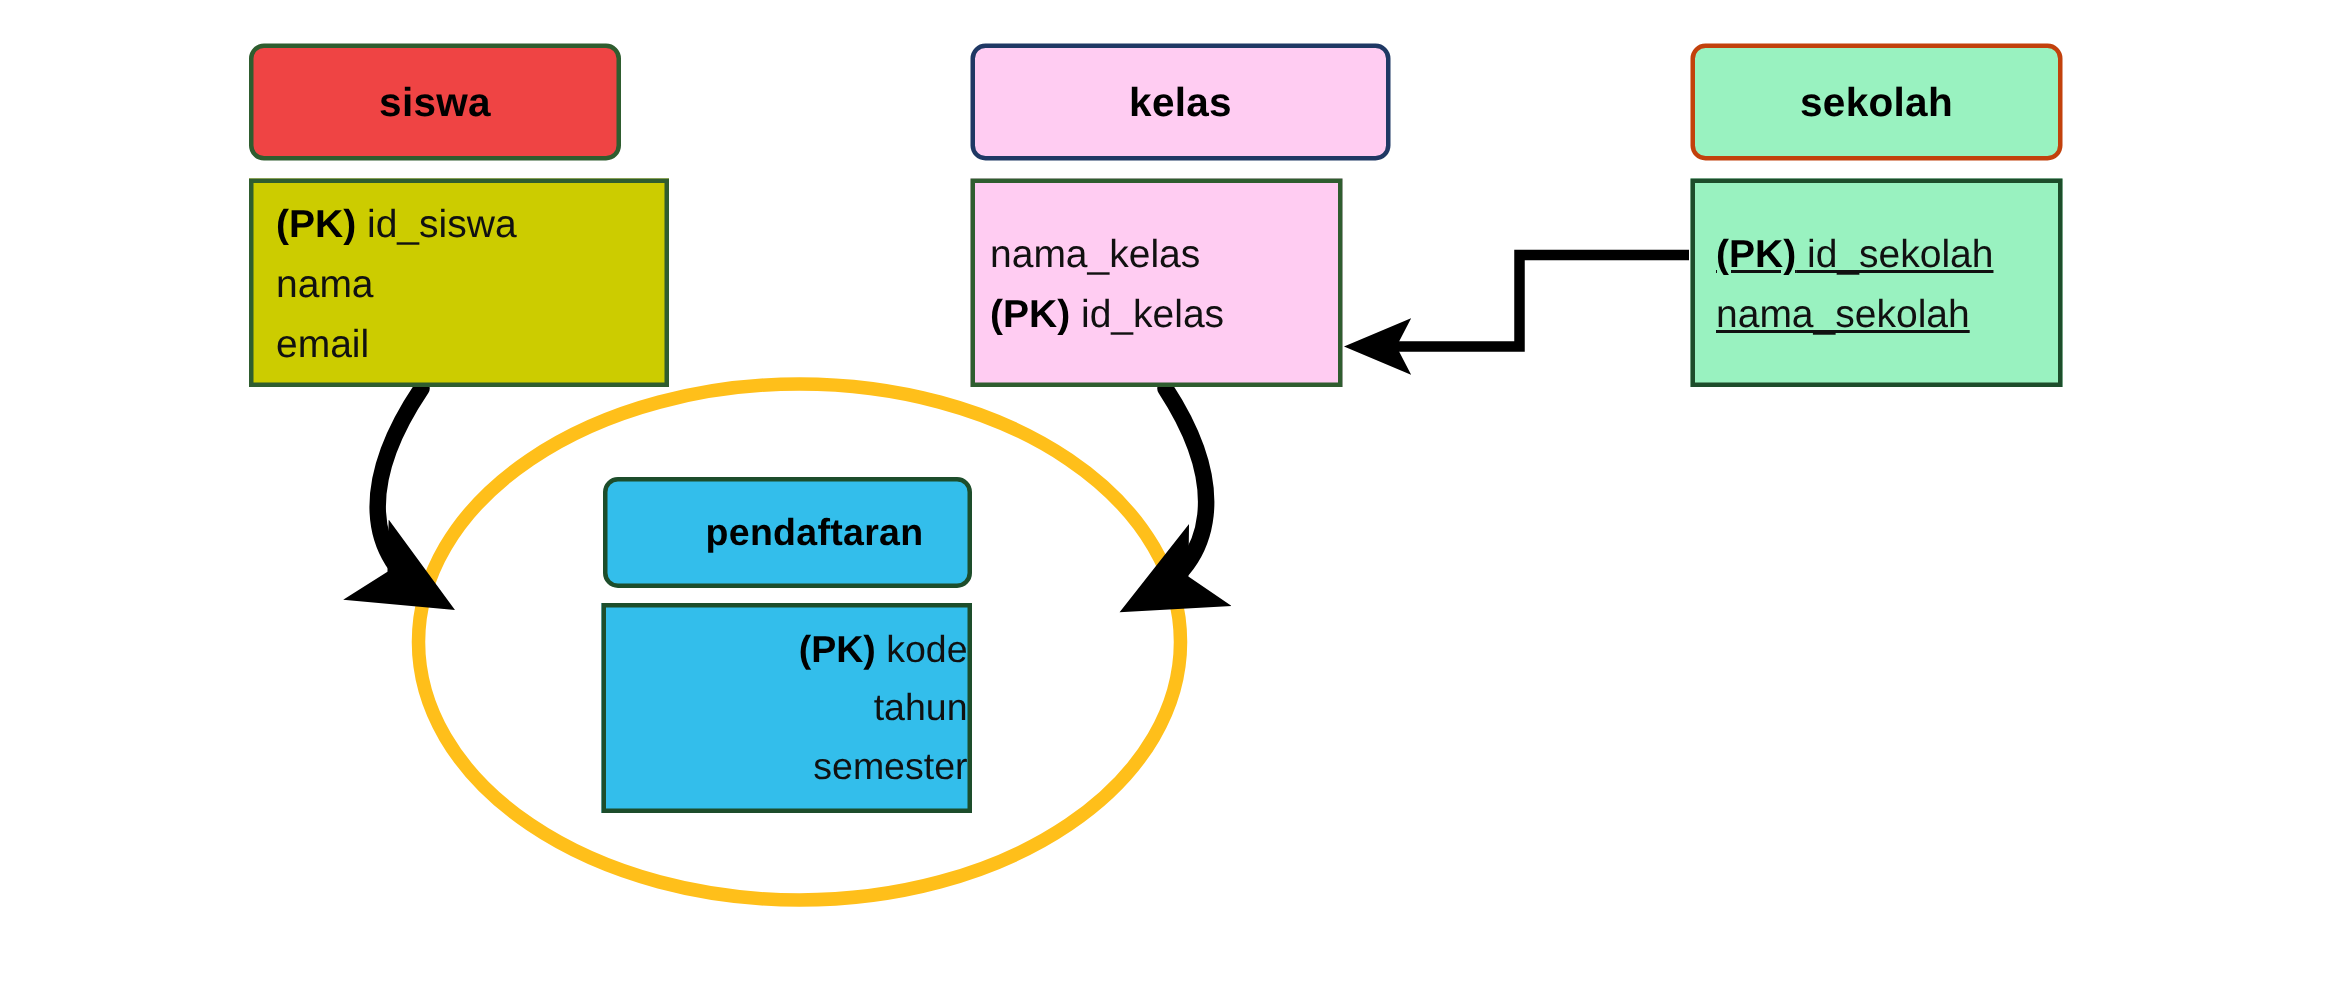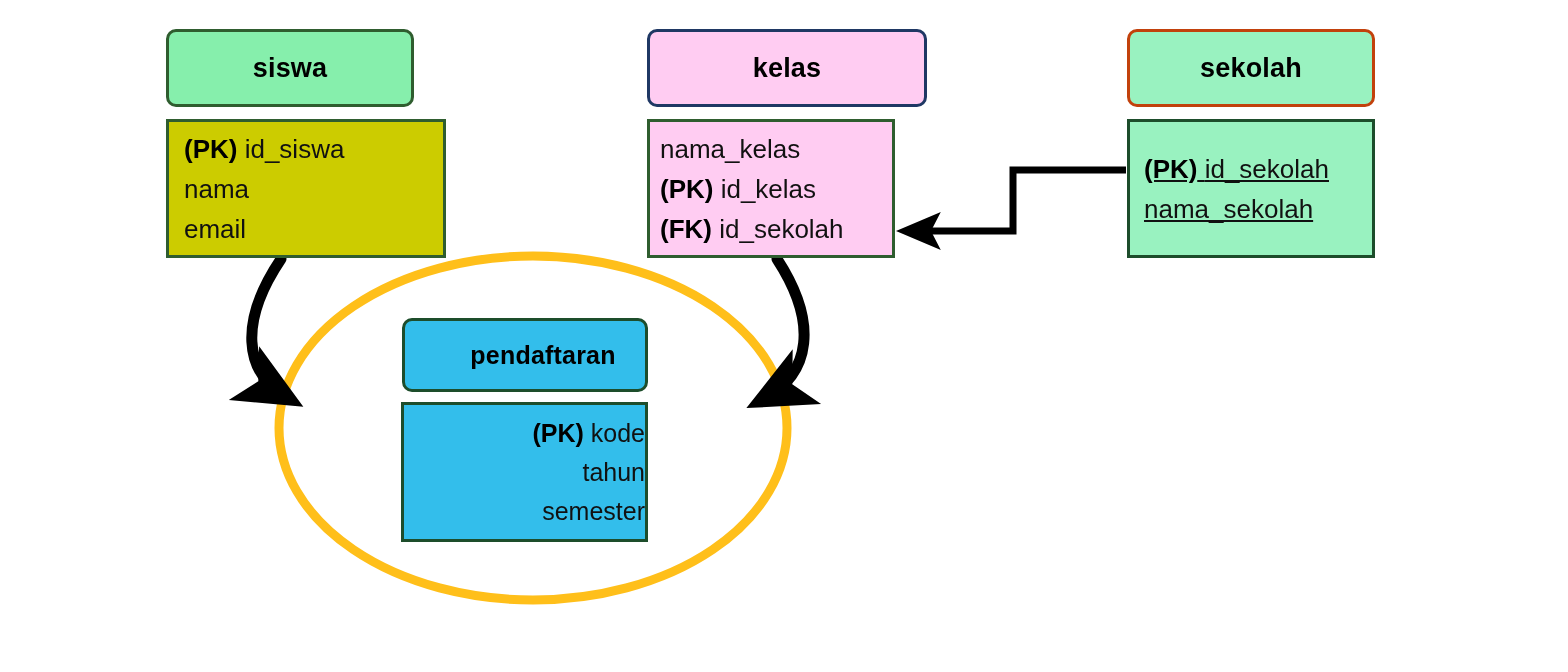--- a/index.html
+++ b/index.html
@@ -44,21 +44,21 @@
     line-height: 1.0;
   }
   .attr-key {
     font-weight: bold;
     color: #000000;
   }
 
   
   #siswa-header {
     left: 166px; top: 29px; width: 248px; height: 78px;
-    background: #86efac;
+    background: #ef4444;
     border: 3px solid #2f5d2f;
     font-size: 27px;
   }
   #siswa-attrs {
     left: 166px; top: 119px; width: 280px; height: 139px;
     background: #cccc00;
     border: 3px solid #2f5d2f;
     padding: 0 0 0 15px;
     font-size: 26px;
   }
@@ -165,24 +165,20 @@
   <div class="entity">
     <div class="ent-header" id="kelas-header">kelas</div>
     <div class="ent-attrs" id="kelas-attrs">
       <div class="attr-line">
         <span>nama_kelas</span>
       </div>
       <div class="attr-line">
         <span class="attr-key">(PK)</span>
         <span>id_kelas</span>
       </div>
-      <div class="attr-line">
-        <span class="attr-key">(FK)</span>
-        <span>id_sekolah</span>
-      </div>
     </div>
   </div>
 
   <div class="entity">
     <div class="ent-header" id="sekolah-header">sekolah</div>
     <div class="ent-attrs" id="sekolah-attrs">
       <div class="attr-line">
         <span class="attr-key">(PK)</span>
         <span>id_sekolah</span>
       </div>

